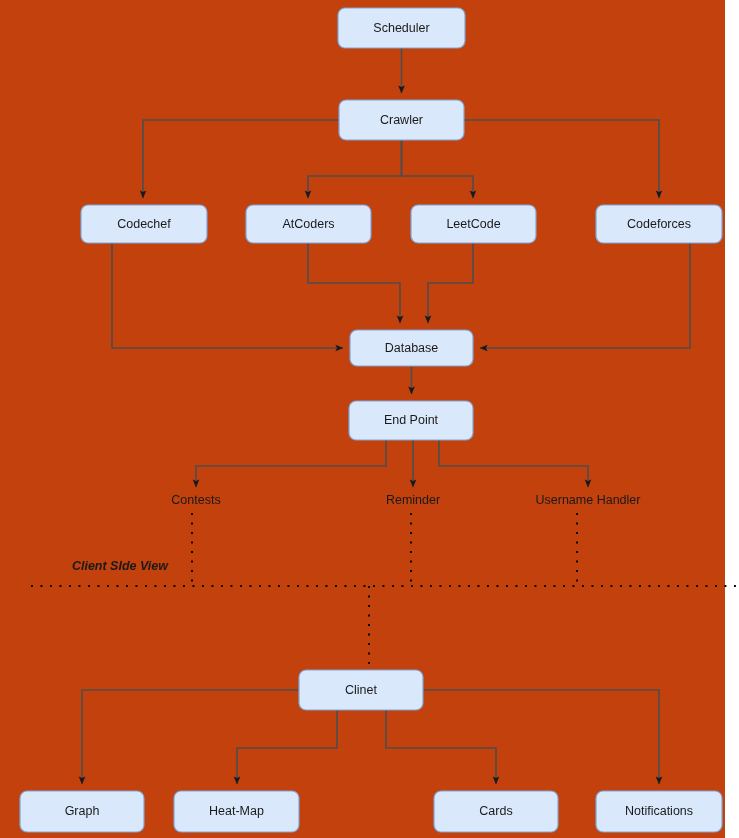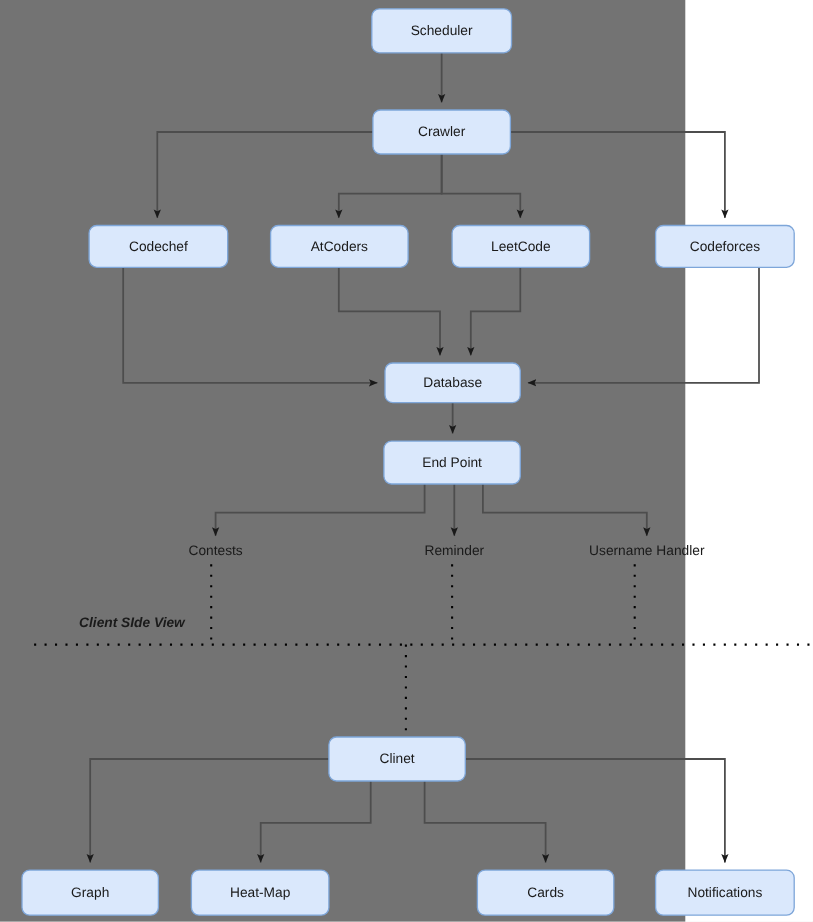--- a/index.html
+++ b/index.html
@@ -9,23 +9,23 @@
     background: #ffffff;
   }
   body {
     font-family: "Liberation Sans", sans-serif;
     width: 739px;
     height: 838px;
     overflow: hidden;
   }
   #diagram-root {
     position: relative;
-    width: 623px;
+    width: 725px;
     height: 838px;
-    background: #737373;
+    background: #c2410c;
     text-align: right;
   }
   svg.diagram-canvas {
     position: absolute;
     top: 0;
     left: 0;
     width: 739px;
     height: 838px;
     display: block;
   }

